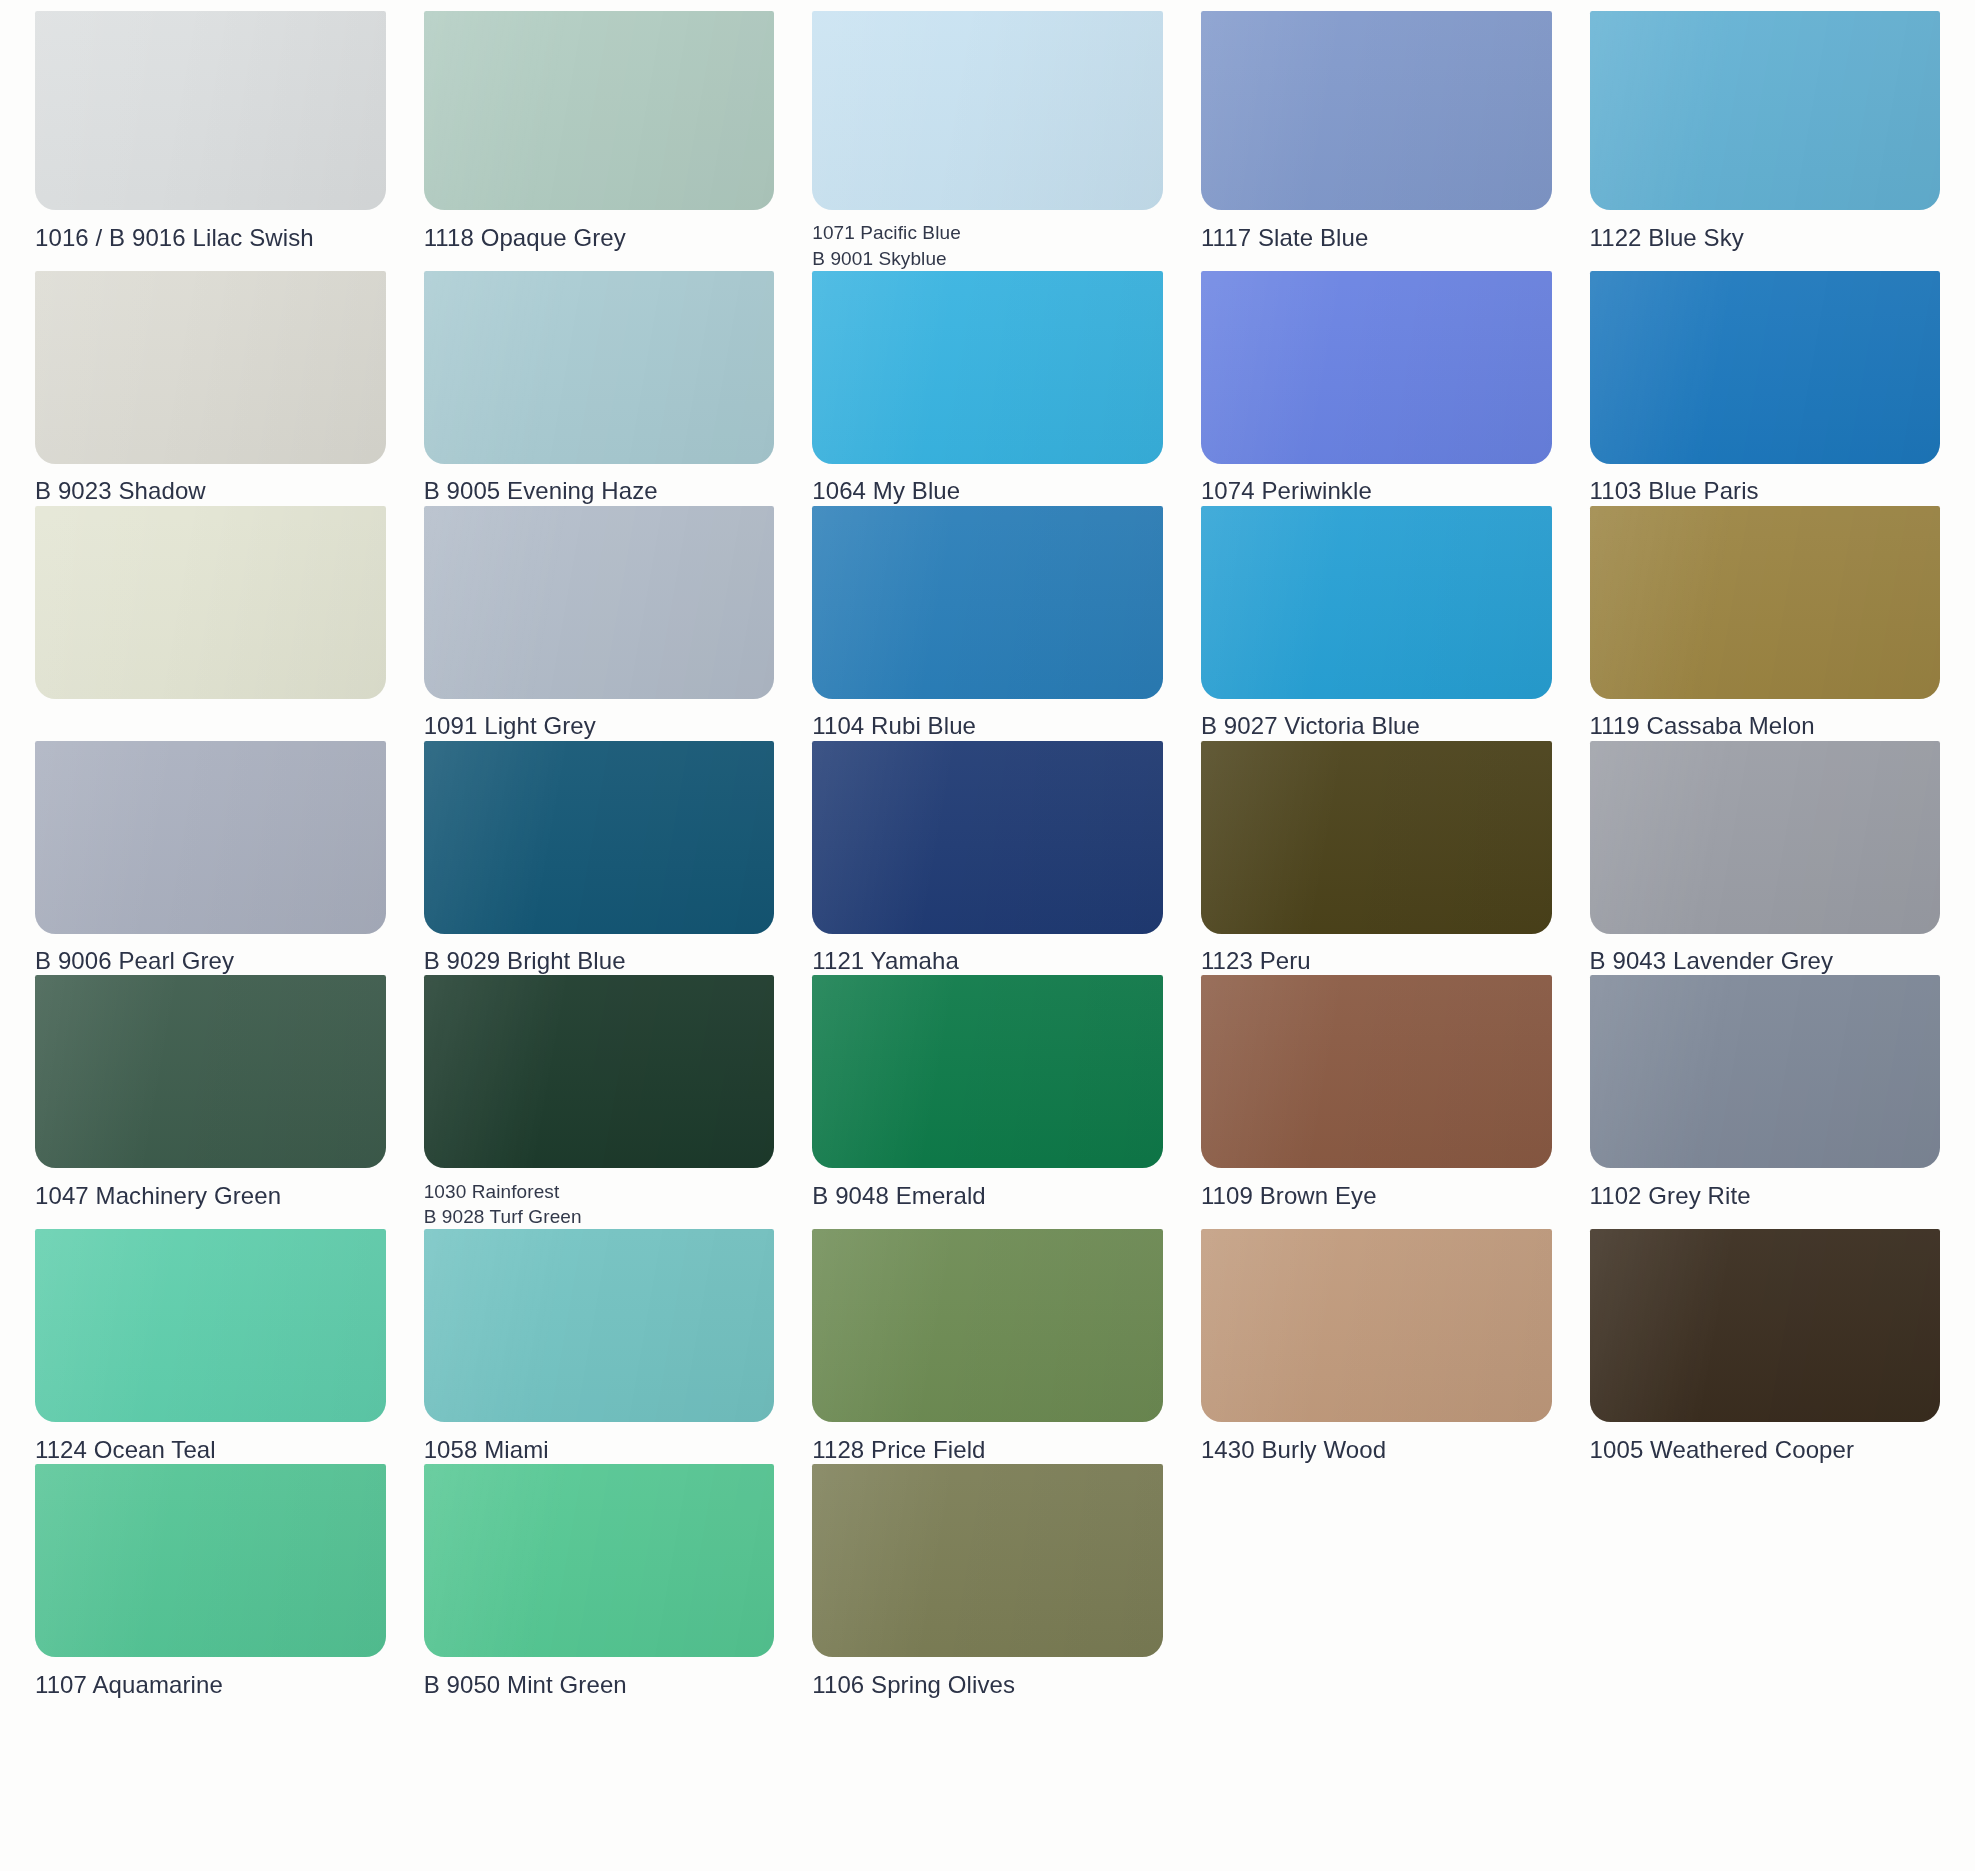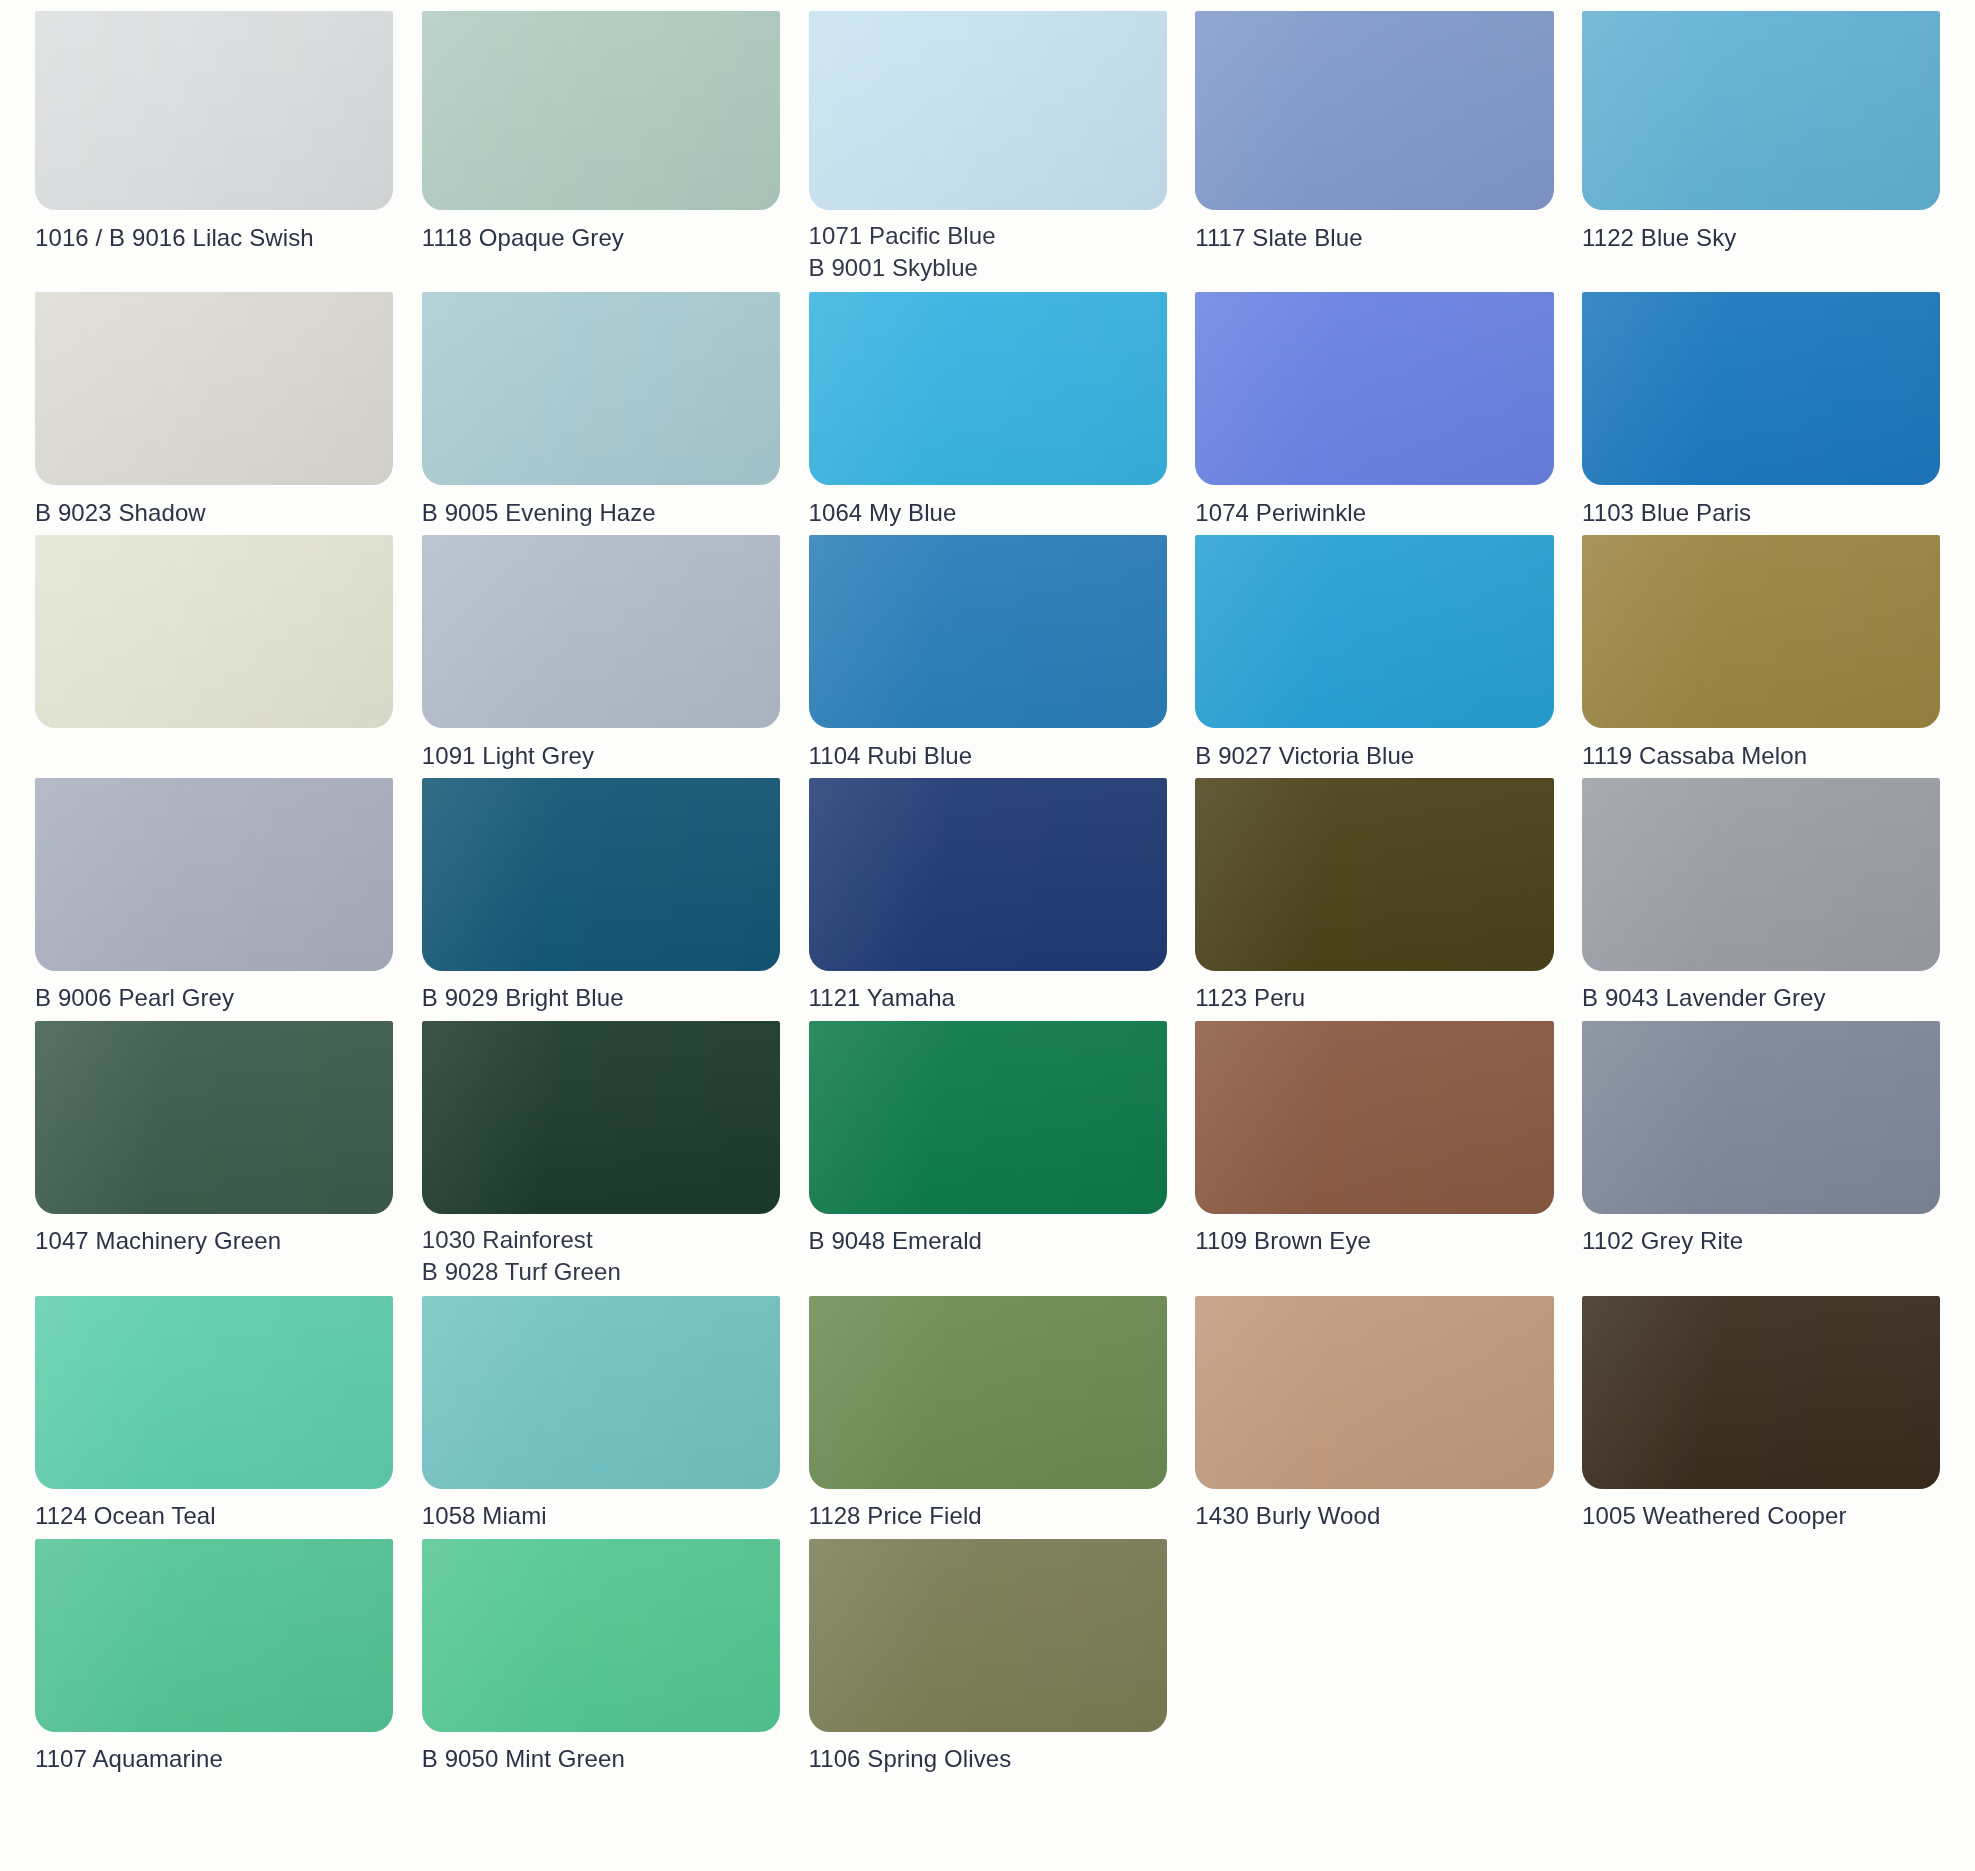--- a/index.html
+++ b/index.html
@@ -28,21 +28,20 @@
   .swatch-grid {
     display: grid;
     grid-template-columns: repeat(5, 1fr);
     grid-template-rows: repeat(8, 1fr);
     column-gap: 17.4px;
     row-gap: 0px;
     width: 1975px;
     height: 1872px;
     box-sizing: border-box;
     padding: 11px 14.2px 8px 35px;
-    gap: 8px;
   }
 
   .cell {
     position: relative;
     display: flex;
     flex-direction: column;
     justify-content: flex-start;
     box-sizing: border-box;
     padding-right: 20.5px;
   }
@@ -68,21 +67,21 @@
 
   .label {
     margin-top: 12.6px;
     font-size: 24px;
     line-height: 1.22;
     letter-spacing: 0.1px;
     color: #2c3347;
     white-space: nowrap;
   }
   .label.two-line {
-    font-size: 24px;
+    font-size: 19px;
     line-height: 1.33;
     margin-top: 10.3px;
     color: #32384a;
   }
   .label .sub-line {
     display: block;
   }
 
   .dot {
     display: inline-block;

